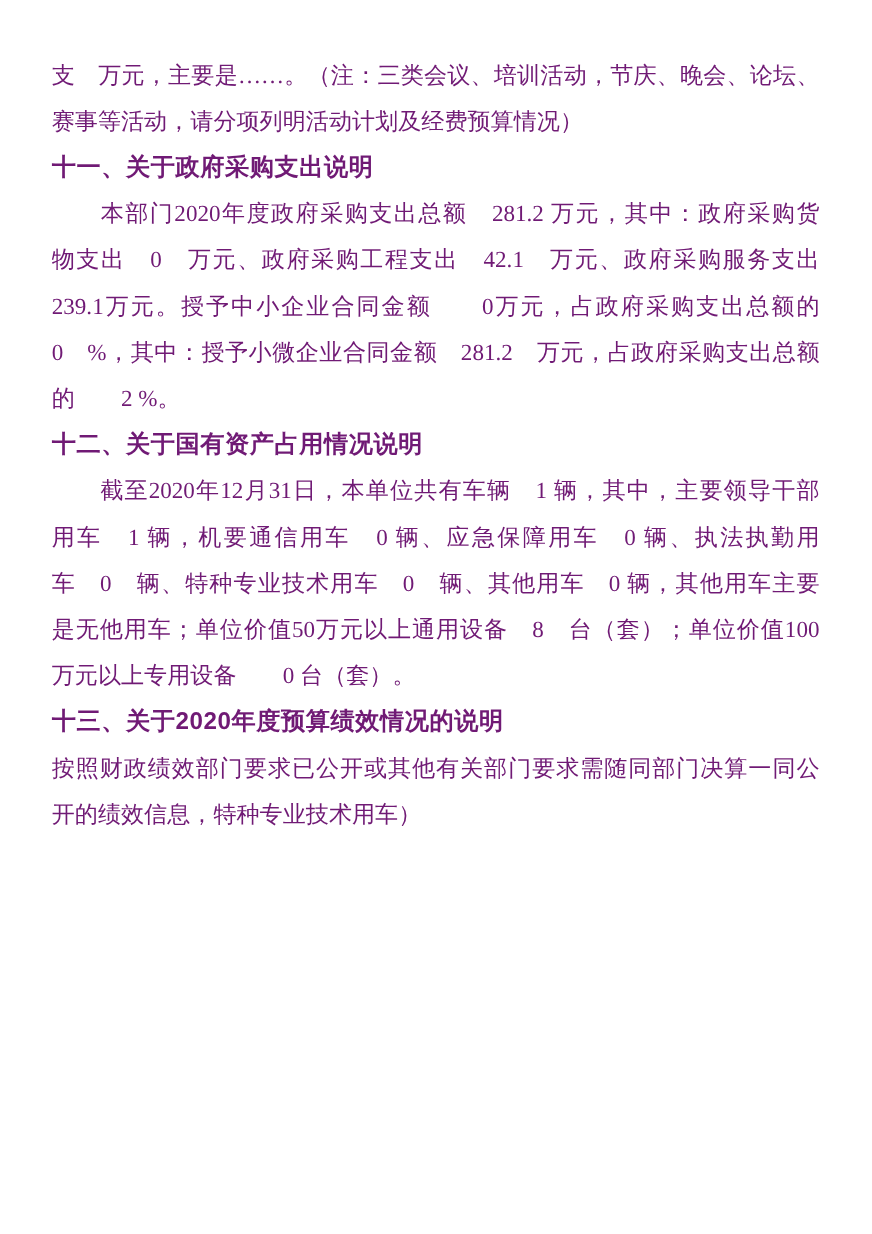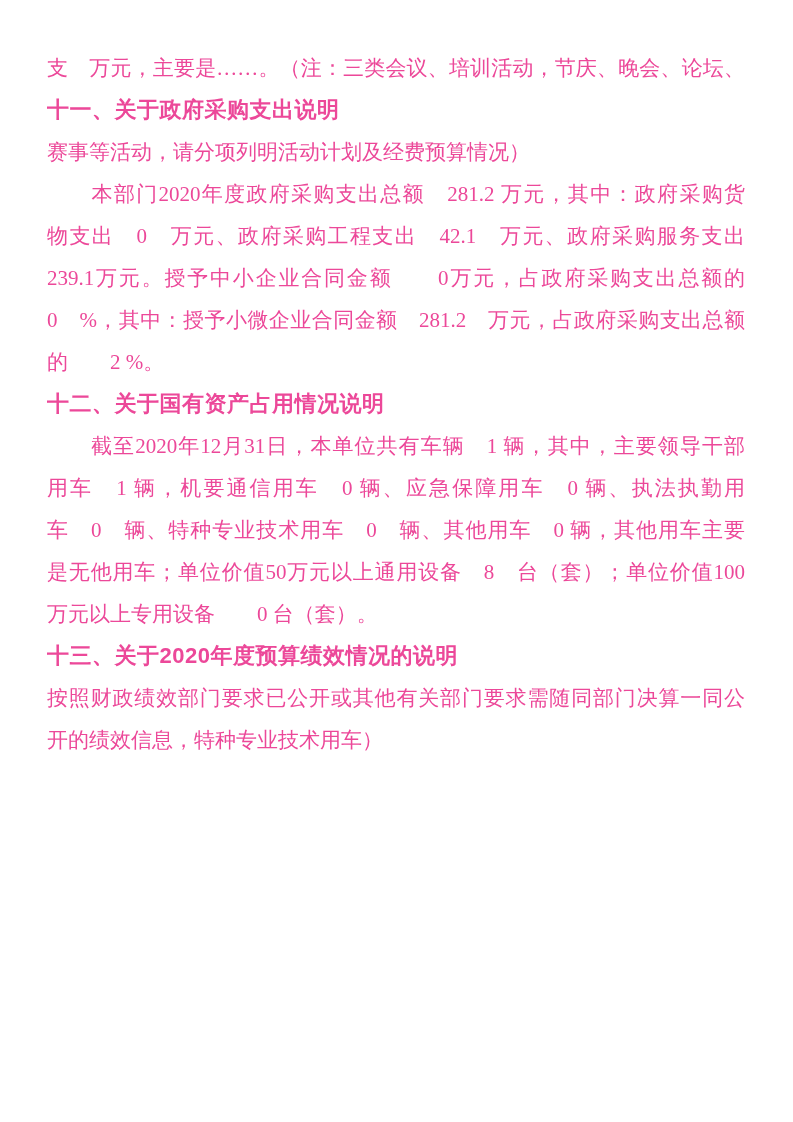--- a/index.html
+++ b/index.html
@@ -25,21 +25,21 @@
     position: absolute;
     left: 47px;
     top: 47px;
     width: 698px;
   }
   .ln {
     font-family: "Liberation Serif", "DejaVu Serif", serif;
     font-size: 21px;
     line-height: 42px;
     height: 42px;
-    color: #ec4899;
+    color: #701a75;
     text-align: left;
     white-space: pre-wrap;
     overflow: hidden;
   }
   .ln.j {
     text-align: justify;
     text-align-last: justify;
     text-justify: inter-character;
   }
   .ln.hd {
@@ -51,23 +51,23 @@
     text-align-last: left;
   }
 </style>
 </head>
 <body>
 
 <div class="page">
   <div class="doc">
 
     <div class="ln j">支　万元，主要是……。（注：三类会议、培训活动，节庆、晚会、论坛、</div>
+    <div class="ln">赛事等活动，请分项列明活动计划及经费预算情况）</div>
+
     <div class="ln hd">十一、关于政府采购支出说明</div>
-
-    <div class="ln">赛事等活动，请分项列明活动计划及经费预算情况）</div>
     <div class="ln j">　　本部门2020年度政府采购支出总额　281.2 万元，其中：政府采购货</div>
     <div class="ln j">物支出　0　万元、政府采购工程支出　42.1　万元、政府采购服务支出</div>
     <div class="ln j">239.1万元。授予中小企业合同金额　　0万元，占政府采购支出总额的</div>
     <div class="ln j">0　%，其中：授予小微企业合同金额　281.2　万元，占政府采购支出总额</div>
     <div class="ln">的　　2 %。</div>
 
     <div class="ln hd">十二、关于国有资产占用情况说明</div>
     <div class="ln j">　　截至2020年12月31日，本单位共有车辆　1 辆，其中，主要领导干部</div>
     <div class="ln j">用车　1 辆，机要通信用车　0 辆、应急保障用车　0 辆、执法执勤用</div>
     <div class="ln j">车　0　辆、特种专业技术用车　0　辆、其他用车　0 辆，其他用车主要</div>

